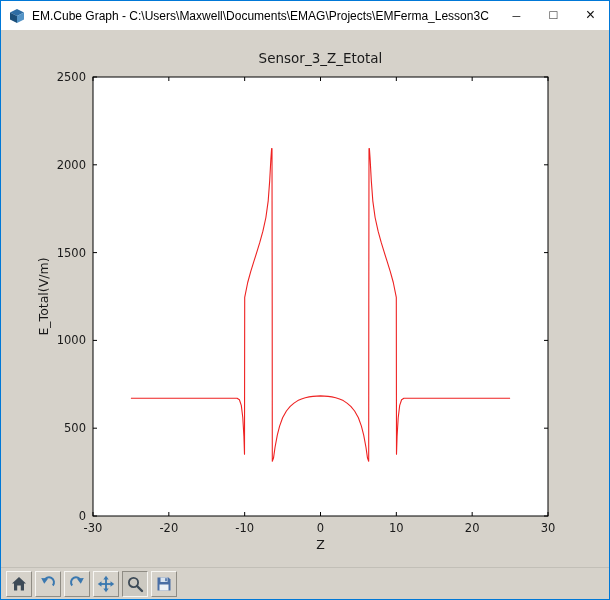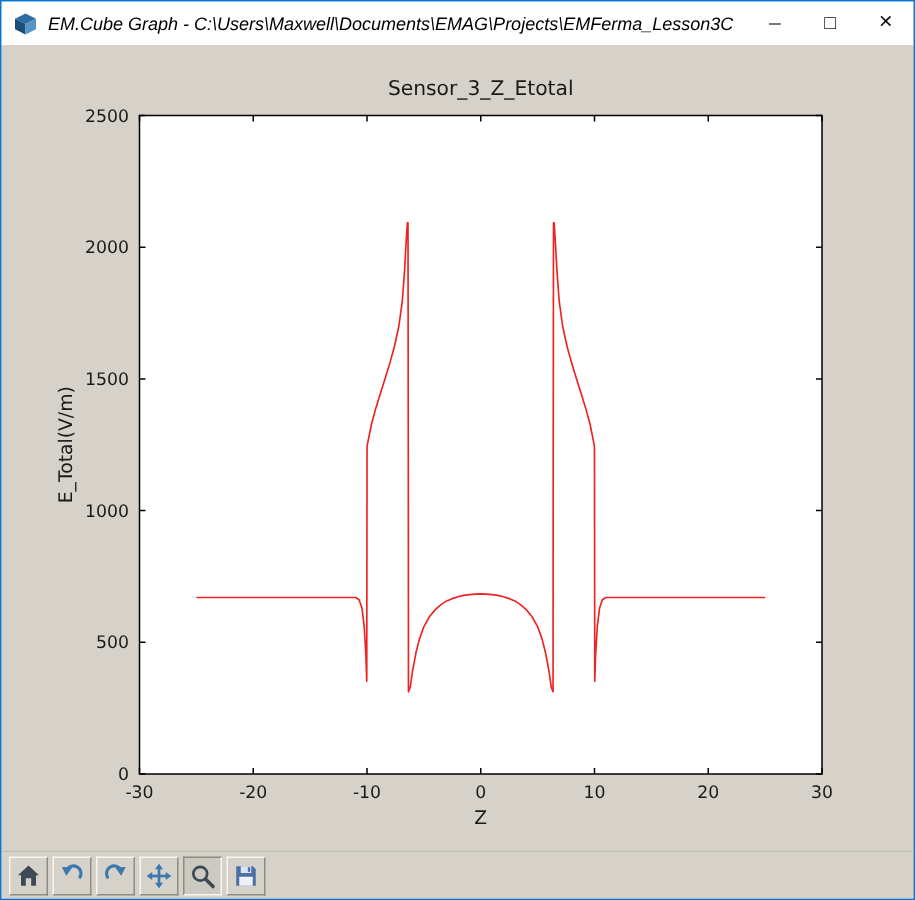--- a/index.html
+++ b/index.html
@@ -14,21 +14,21 @@
   }
   .titlebar {
     flex: 0 0 29px;
     background: #ffffff;
     display: flex; align-items: center;
     padding-left: 8px;
   }
   .app-icon { width: 16px; height: 16px; margin-right: 7px; flex: 0 0 16px; }
   .titlebar .title {
     flex: 1; font-size: 12px; color: #000000;
-    white-space: nowrap; overflow: hidden; font-style: italic;
+    white-space: nowrap; overflow: hidden;
   }
   .winbtns { display: flex; height: 29px; }
   .winbtn {
     width: 37px; height: 29px;
     display: flex; align-items: center; justify-content: center;
     font-size: 11px; color: #111111; cursor: default;
   }
   .winbtn.max span { font-size: 13px; margin-top: -2px; }
   .winbtn.close span { font-size: 16px; margin-top: -2px; }
   .content { flex: 1 1 auto; position: relative; background: #d6d2ca; }

